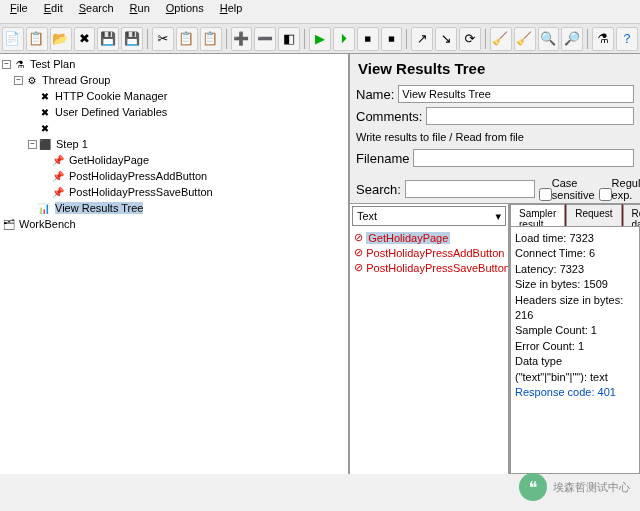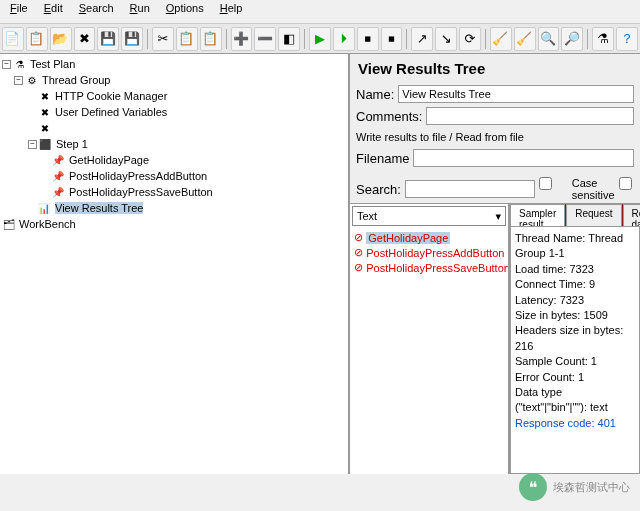--- a/index.html
+++ b/index.html
@@ -29,21 +29,21 @@
 .ritem{display:flex;align-items:center;gap:3px;padding:1px 2px;color:#c00;font-size:10px}
 .ritem .rsel{background:#b8cfe5;color:#c00;padding:0 2px}
 .rpane{flex:1;display:flex;flex-direction:column;background:#eee;overflow:hidden}
 .tabs{display:flex;height:22px;background:#7f1d1d}
 .tab{padding:3px 8px;border:1px solid #999;border-bottom:none;background:#eee;font-size:10px;margin-right:1px}
 .tab.act{background:#fff}
 .details{flex:1;background:#fff;border:1px solid #999;overflow:auto;padding:4px;font-size:10px;line-height:1.4}
 .details .blue{color:#0050c8}
 .watermark{position:absolute;right:10px;bottom:10px;display:flex;align-items:center;gap:6px;color:#888;font-size:13px}
 .wcircle{width:28px;height:28px;border-radius:50%;background:#6b8;display:flex;align-items:center;justify-content:center;color:#fff;font-size:16px}
-.cb{display:flex;align-items:flex-start;gap:20px;font-size:10px}
+.cb{display:flex;align-items:flex-end;gap:0;font-size:10px}
 </style>
 </head>
 <body>
 
 <div class="menubar">
   <span><u>F</u>ile</span>
   <span><u>E</u>dit</span>
   <span><u>S</u>earch</span>
   <span><u>R</u>un</span>
   <span><u>O</u>ptions</span>
@@ -184,22 +184,22 @@
             </div>
         </div>
       </div>
       <div class="rpane">
         <div class="tabs">
           <div class="tab act">Sampler result</div>
           <div class="tab">Request</div>
           <div class="tab">Response data</div>
         </div>
         <div class="details">
-          <div>Thread Name: Thread Group 1-1</div><div>Load time: 7323</div>
-          <div>Connect Time: 9</div><div>Latency: 7323</div><div>Size in bytes: 1509</div>
+          <div>Load time: 7323</div>
+          <div>Connect Time: 6</div><div>Latency: 7323</div><div>Size in bytes: 1509</div>
           <div>Headers size in bytes: 216</div><div>Sample Count: 1</div>
           <div>Error Count: 1</div><div>Data type ("text"|"bin"|""): text</div>
           <div class="blue">Response code: 401</div>
           <br>
           
           
           <br><br>
         </div>
       </div>
     </div>

